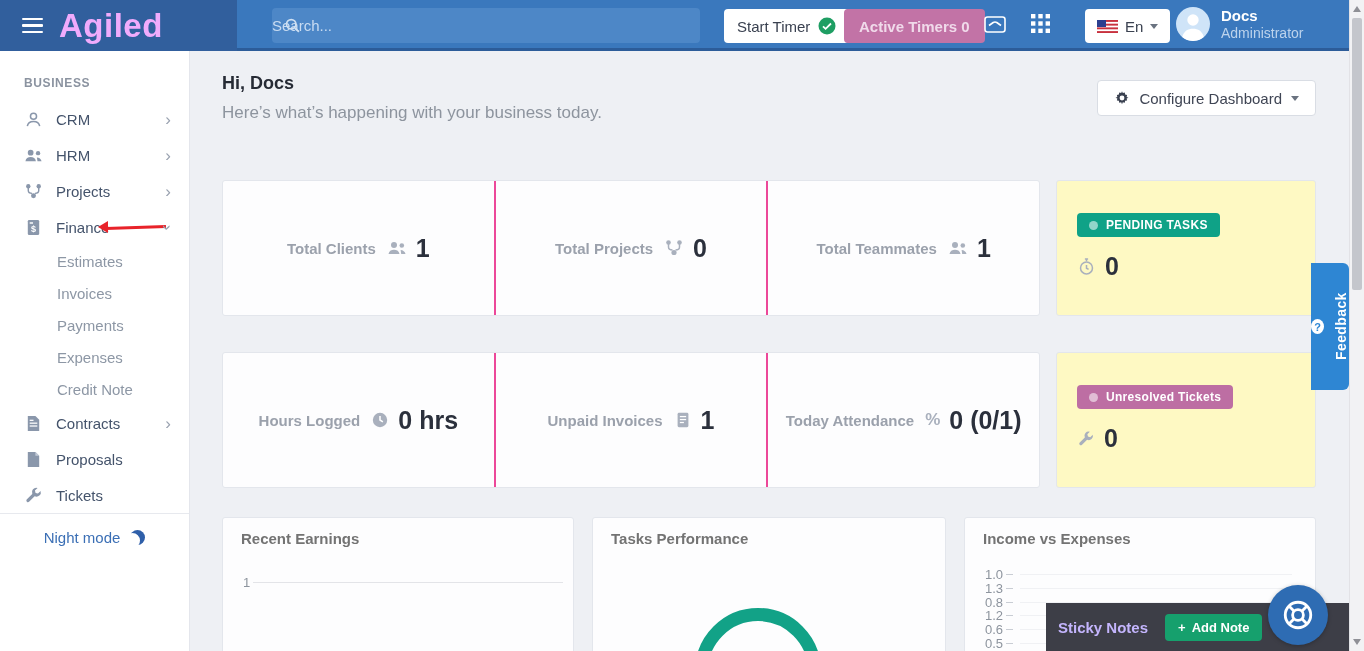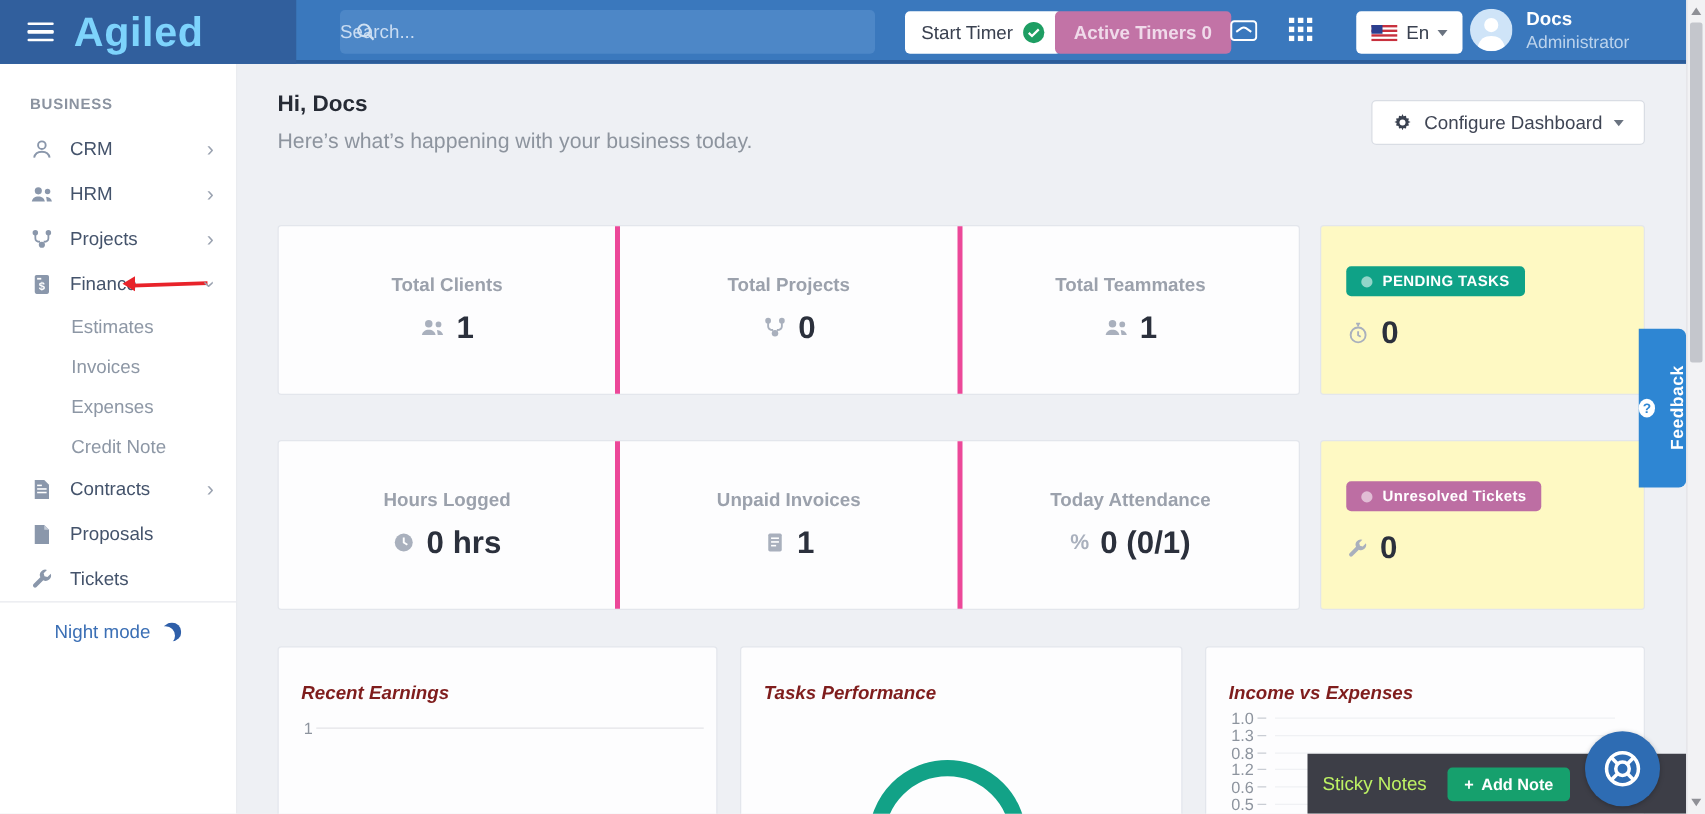--- a/index.html
+++ b/index.html
@@ -4,21 +4,21 @@
 <style>
   * { margin:0; padding:0; box-sizing:border-box; }
   html,body { width:1364px; height:651px; overflow:hidden; }
   body { position:relative; background:#eef0f4; font-family:"Liberation Sans",sans-serif; color:#2b303c; }
 
   
   .navbar { position:absolute; top:0; left:0; width:1349px; height:51px; background:#3a78bd; border-bottom:3px solid #2c5c99; z-index:20; }
   .brand-area { position:absolute; left:0; top:0; width:237px; height:51px; background:#315f9d; display:flex; align-items:center; padding-left:22px; gap:16px; }
   .hamburger { display:flex; flex-direction:column; gap:4px; cursor:pointer; }
   .hamburger i { display:block; width:21px; height:2.6px; background:#fff; border-radius:1px; }
-  .logo { font-size:33px; font-weight:800; color:#7dd3fc; letter-spacing:.5px; }
+  .logo { font-size:33px; font-weight:800; color:#f0abfc; letter-spacing:.5px; }
   .search-wrap { position:absolute; left:272px; top:8px; width:428px; height:35px; }
   .search-wrap svg { position:absolute; left:12px; top:9px; }
   .search-input { width:100%; height:100%; background:#4d87c7; border:none; border-radius:4px; font-size:15px; color:#ffffff; font-family:"Liberation Sans",sans-serif; outline:none; }
   .search-input::placeholder { color:#c9dcf2; }
   .btn-start { position:absolute; left:724px; top:9px; height:34px; background:#fff; border:none; border-radius:4px; padding:0 13px; display:flex; align-items:center; gap:8px; font-size:15px; color:#3a4150; font-family:"Liberation Sans",sans-serif; cursor:pointer; }
   .btn-active { position:absolute; left:844px; top:9px; height:34px; background:#c273a6; border:none; border-radius:4px; padding:0 15px; display:flex; align-items:center; font-size:15px; font-weight:bold; color:#f0daea; font-family:"Liberation Sans",sans-serif; cursor:pointer; }
   .nav-ico { position:absolute; top:15px; cursor:pointer; }
   .nav-ico.envelope { left:984px; }
   .nav-ico.grid { left:1031px; top:14px; }
   .btn-lang { position:absolute; left:1085px; top:9px; height:34px; background:#fff; border:none; border-radius:4px; padding:0 12px; display:flex; align-items:center; gap:7px; font-size:15px; color:#3a4150; font-family:"Liberation Sans",sans-serif; cursor:pointer; }
@@ -45,45 +45,45 @@
   
   .main { position:absolute; left:190px; top:51px; width:1159px; height:600px; }
   .greeting { position:absolute; left:32px; top:22px; }
   .greeting h1 { font-size:18px; font-weight:bold; color:#262b35; }
   .greeting p { margin-top:9px; font-size:17px; color:#8d949e; }
   .btn-configure { position:absolute; right:33px; top:29px; height:36px; background:#fff; border:1px solid #d9dde4; border-radius:4px; padding:0 16px; display:flex; align-items:center; gap:9px; font-size:15px; color:#3f4554; font-family:"Liberation Sans",sans-serif; cursor:pointer; }
 
   .stat-row { position:absolute; left:32px; width:1094px; height:136px; display:flex; gap:16px; }
   .row1 { top:129px; } .row2 { top:301px; }
   .stat-card { width:818px; background:#fdfdfe; border:1px solid #e3e6ec; border-radius:3px; display:flex; }
-  .stat-cell { flex:1; display:flex; flex-direction:column; align-items:center; justify-content:center; gap:11px; }
-  .stat-cell + .stat-cell { border-left:4px solid #ec4899; }
+  .stat-cell { flex:1; display:flex; flex-direction:row; align-items:center; justify-content:center; gap:11px; }
+  .stat-cell + .stat-cell { border-left:2px solid #ec4899; }
   .stat-label { font-size:15px; font-weight:bold; color:#9ba1ac; }
   .stat-value { display:flex; align-items:center; gap:9px; font-size:25px; font-weight:800; color:#2b303c; }
   .badge-card { width:260px; background:#fef9c3; border:1px solid #e3e6ec; border-radius:3px; padding:32px 20px 0 20px; }
   .badge { display:inline-flex; align-items:center; gap:8px; border-radius:4px; padding:5px 12px; font-size:12px; font-weight:bold; color:#fff; letter-spacing:.3px; }
   .badge .dot { width:9px; height:9px; border-radius:50%; background:rgba(255,255,255,.55); }
   .badge.green { background:#0fa287; }
   .badge.pink  { background:#bd6ea3; }
   .badge-value { margin-top:15px; display:flex; align-items:center; gap:9px; font-size:25px; font-weight:800; color:#2b303c; }
 
   .charts-row { position:absolute; left:32px; top:466px; width:1094px; display:flex; gap:18px; }
   .chart-card { background:#fdfdfe; border:1px solid #e3e6ec; border-radius:3px; height:200px; position:relative; }
-  .chart-card h3 { font-size:15px; font-weight:bold; color:#7f1d1d; padding:28px 0 0 18px;font-style:italic; }
+  .chart-card h3 { font-size:15px; font-weight:bold; color:#737373; padding:12px 0 0 18px; }
   .c1 { width:352px; } .c2 { width:354px; } .c3 { width:352px; }
   .re-tick { position:absolute; left:20px; top:57px; font-size:13px; color:#8d949e; }
   .re-line { position:absolute; left:30px; top:64px; width:310px; height:1px; background:#e3e4e8; }
   .donut { position:absolute; left:102px; top:90px; width:126px; height:126px; border:13px solid #12a287; border-radius:50%; }
   .ytick { position:absolute; left:14px; width:34px; display:flex; align-items:center; justify-content:flex-end; gap:3px; font-size:13px; color:#8d949e; }
   .ytick i { display:block; width:7px; height:1px; background:#c9cdd4; }
   .gline { position:absolute; left:55px; width:272px; height:1px; background:#f0f1f4; }
 
   
   .stickybar { position:absolute; left:1046px; top:603px; width:303px; height:48px; background:#3d3e47; z-index:30; display:flex; align-items:center; padding-left:12px; gap:17px; }
-  .stickybar .title { font-size:15px; font-weight:normal; color:#bef264; }
+  .stickybar .title { font-size:15px; font-weight:bold; color:#c4b5fd; }
   .btn-addnote { background:#16a06d; border:none; border-radius:4px; color:#fff; font-size:13px; font-weight:bold; height:27px; padding:0 13px; display:flex; align-items:center; gap:6px; font-family:"Liberation Sans",sans-serif; cursor:pointer; }
   .help-circle { position:absolute; left:1268px; top:585px; width:60px; height:60px; border-radius:50%; background:#2e6cb3; z-index:31; display:flex; align-items:center; justify-content:center; cursor:pointer; box-shadow:0 1px 4px rgba(0,0,0,.25); }
   .feedback-tab { position:absolute; left:1311px; top:263px; width:38px; height:127px; background:#2e86d3; border-radius:6px 0 0 6px; z-index:32; display:flex; flex-direction:column; align-items:center; justify-content:center; gap:9px; writing-mode:vertical-rl; transform:rotate(180deg); cursor:pointer; }
   .feedback-tab .txt { color:#fff; font-size:14px; font-weight:bold; letter-spacing:.4px; }
   .q-ico { width:15px; height:15px; border-radius:50%; background:#fff; color:#2e86d3; font-size:11px; font-weight:bold; display:flex; align-items:center; justify-content:center; writing-mode:horizontal-tb; transform:rotate(180deg); }
 
   
   .scrollbar { position:absolute; right:0; top:0; width:15px; height:651px; background:#f2f2f4; border-left:1px solid #e2e2e6; z-index:40; }
   .sb-arrow { position:absolute; left:3px; width:0; height:0; border-left:4.5px solid transparent; border-right:4.5px solid transparent; cursor:pointer; }
   .sb-up { top:6px; border-bottom:6px solid #8f9096; }
@@ -204,20 +204,21 @@
       </svg>
     <span class="lbl">Finance</span>
     <span class="annot-arrow">
         <span class="line"></span>
         <span class="head"></span>
       </span>
     <span class="chev down">›</span>
   </div>
   <div class="sub-item">Estimates</div>
   <div class="sub-item">Invoices</div>
+  <div class="sub-item">Payments</div>
   <div class="sub-item">Expenses</div>
   <div class="sub-item">Credit Note</div>
   <div class="side-item">
     <svg width="19" height="19" viewBox="0 0 20 20">
         <path d="M4 2h8l4 4v12H4z" fill="#8a97ab"></path>
         <rect x="6" y="6" width="4" height="1.3" fill="#fff"></rect>
         <rect x="6" y="9" width="8" height="1.3" fill="#fff"></rect>
         <rect x="6" y="12" width="8" height="1.3" fill="#fff"></rect>
       </svg>
     <span class="lbl">Contracts</span>

